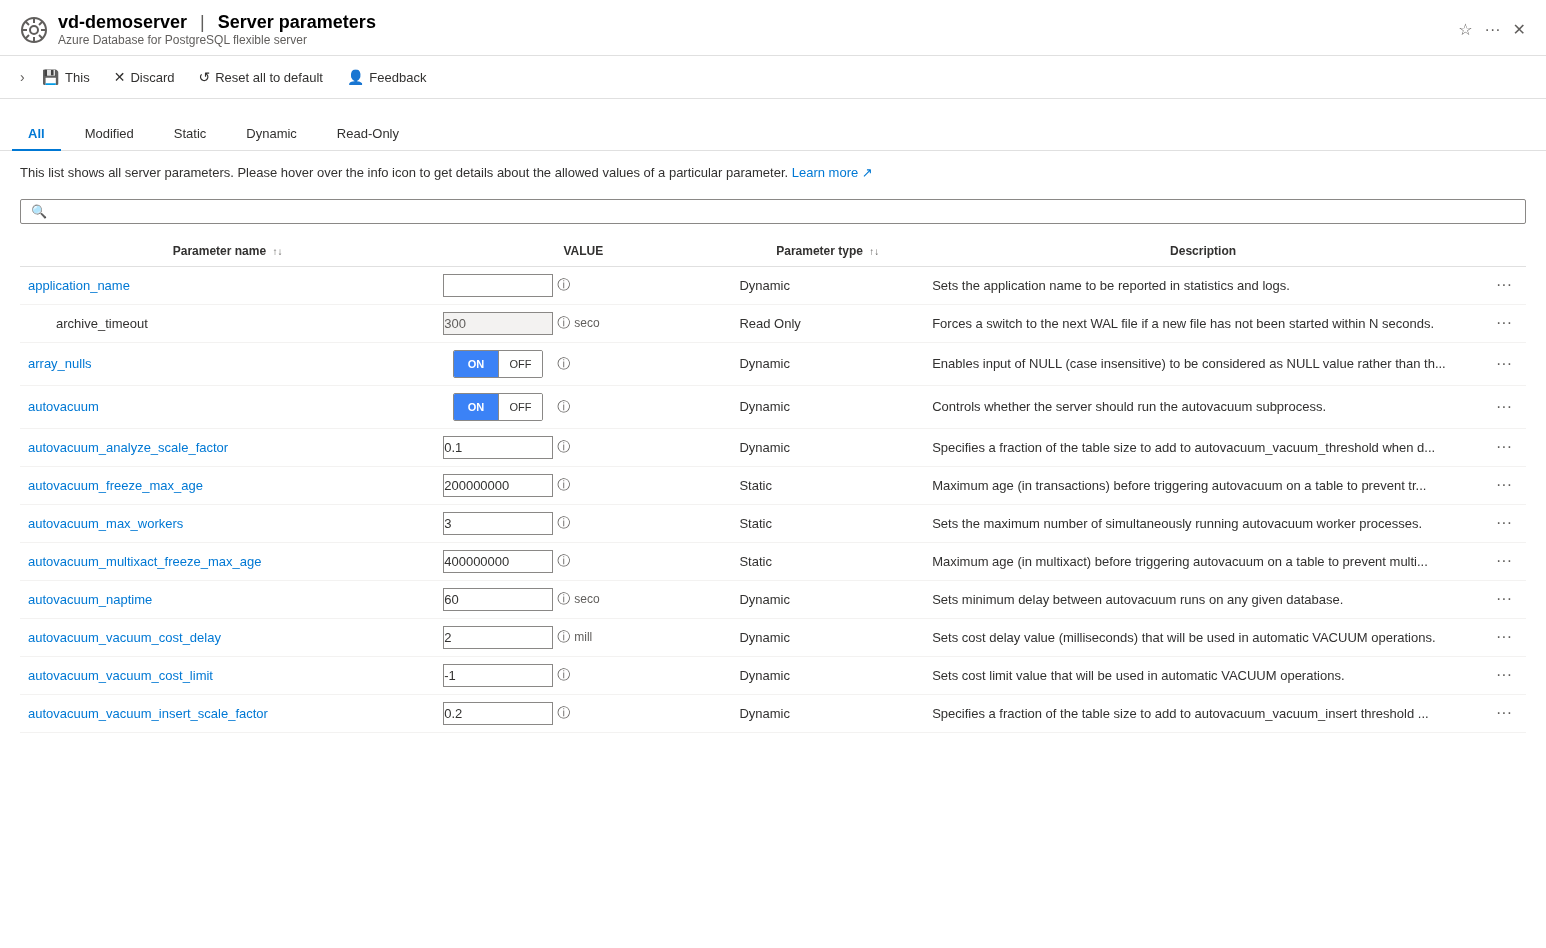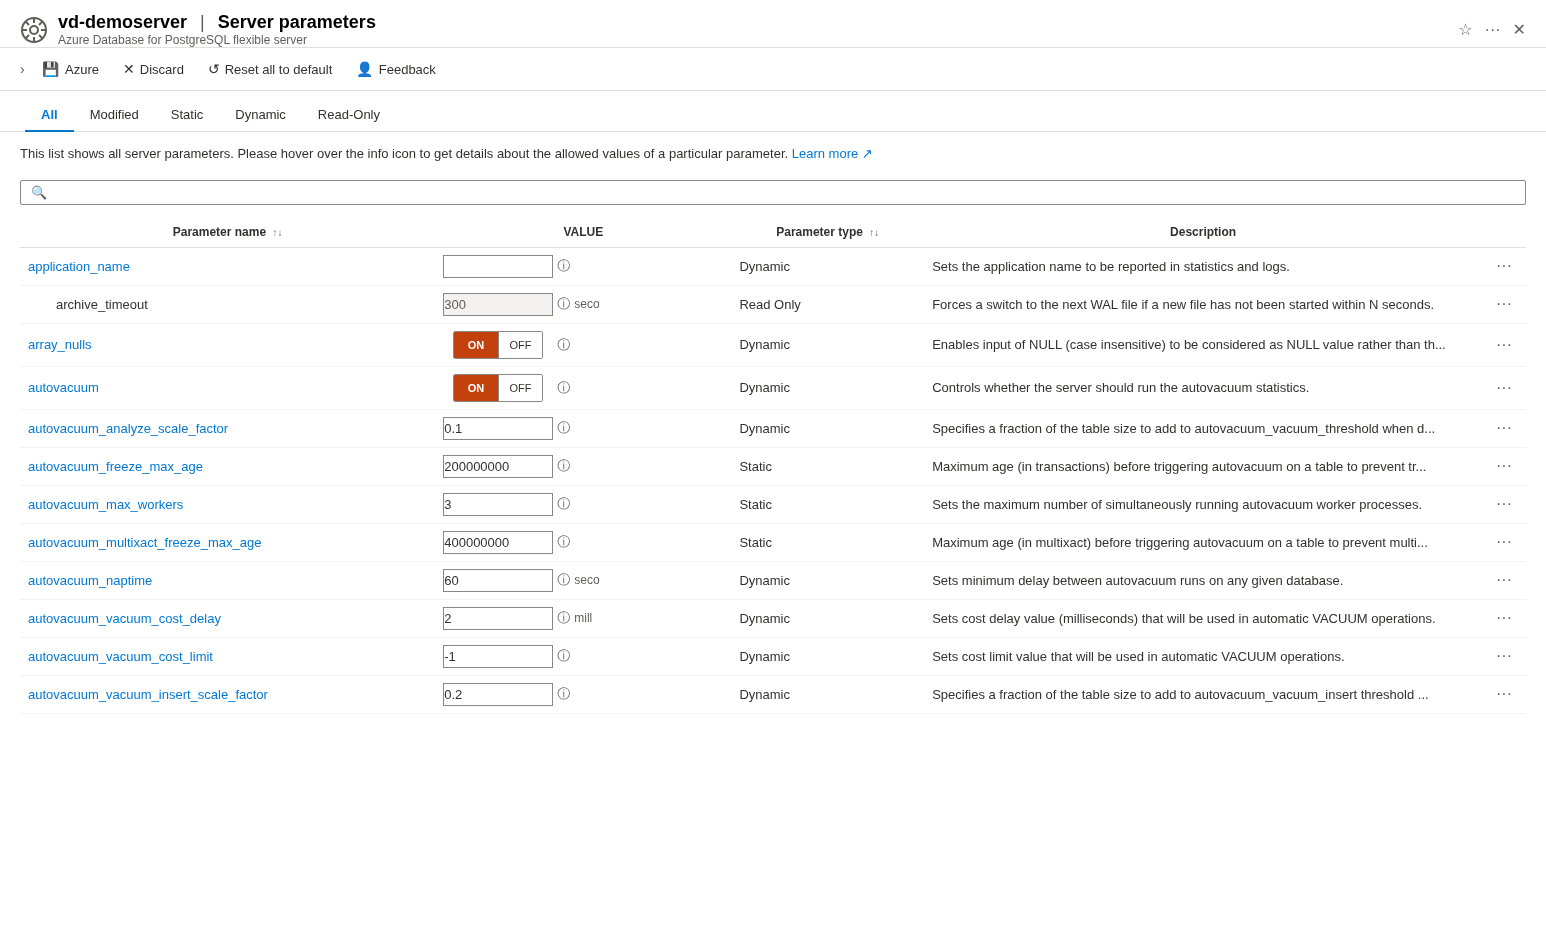--- a/index.html
+++ b/index.html
@@ -1,19 +1,19 @@
 <!DOCTYPE html>
 <html><head>
   <meta charset="utf-8">
   <style>
     * { box-sizing: border-box; margin: 0; padding: 0; }
     body { font-family: 'Segoe UI', sans-serif; font-size: 13px; color: #323130; background: #fff; }
 
     .title-bar {
-      display: flex; align-items: center; padding: 12px 20px 0 20px;
+      display: flex; align-items: center; padding: 12px 20px 8px 20px;
       border-bottom: 1px solid #e0e0e0;
       justify-content: space-between;
     }
     .title-left { display: flex; align-items: center; gap: 10px; }
     .title-icon { width: 28px; height: 28px; }
     .title-text h1 { font-size: 18px; font-weight: 600; color: #000; }
     .title-text p { font-size: 12px; color: #605e5c; }
     .title-actions { display: flex; align-items: center; gap: 12px; }
     .title-star { font-size: 16px; color: #605e5c; cursor: pointer; }
     .title-ellipsis { font-size: 16px; color: #605e5c; cursor: pointer; }
@@ -24,21 +24,21 @@
       padding: 8px 20px; border-bottom: 1px solid #e0e0e0;
     }
     .toolbar-btn {
       display: flex; align-items: center; gap: 5px;
       padding: 5px 10px; border: none; background: transparent;
       cursor: pointer; font-size: 13px; color: #323130;
     }
     .toolbar-btn .btn-icon { font-size: 14px; }
 
     .tabs {
-      display: flex; gap: 0; padding: 0 25px; border-bottom: 1px solid #e0e0e0; margin-top: 8px;
+      display: flex; gap: 8px; padding: 0 12px; border-bottom: 1px solid #e0e0e0; margin-top: 19px;
     }
     .tab {
       padding: 8px 16px; cursor: pointer; font-size: 13px; color: #323130;
       border-bottom: 2px solid transparent; margin-bottom: -1px;
     }
     .tab.active { color: #0078d4; border-bottom: 2px solid #0078d4; font-weight: 600; }
 
     .description-row {
       padding: 12px 31px 8px 20px; font-size: 13px; color: #323130; line-height: 1.5;
     }
@@ -76,21 +76,21 @@
     .toggle-container {
       display: flex; flex-direction: column; align-items: center;
       width: 110px;
     }
     .toggle-switch {
       display: flex; width: 90px; height: 28px;
       border: 1px solid #8a8886; border-radius: 2px; overflow: hidden;
       cursor: pointer;
     }
     .toggle-on {
-      flex: 1; background: #c2410c; color: #fff;
+      flex: 1; background: #3b82f6; color: #fff;
       display: flex; align-items: center; justify-content: center;
       font-size: 11px; font-weight: 600;
     }
     .toggle-off {
       flex: 1; background: #fff; color: #323130;
       display: flex; align-items: center; justify-content: center;
       font-size: 11px; border-left: 1px solid #8a8886;
     }
 
     .info-icon {
@@ -145,21 +145,21 @@
     <span class="title-star">☆</span>
     <span class="title-ellipsis">···</span>
     <span class="title-close">✕</span>
   </div>
 </div>
 
 <div class="toolbar">
   <span style="cursor:pointer; color:#605e5c; font-size:14px; margin-right:4px;">›</span>
   <button class="toolbar-btn">
     <span class="btn-icon">💾</span>
-    <span>Azure</span>
+    <span>This</span>
   </button>
   <button class="toolbar-btn">
     <span class="btn-icon">✕</span>
     <span>Discard</span>
   </button>
   <button class="toolbar-btn">
     <span class="btn-icon">↺</span>
     <span>Reset all to default</span>
   </button>
   <button class="toolbar-btn">
@@ -257,21 +257,21 @@
               <div class="toggle-container">
                 <div class="toggle-switch">
                   <div class="toggle-on">ON</div>
                   <div class="toggle-off">OFF</div>
                 </div>
               </div>
               <span class="info-icon">ⓘ</span>
             </div>
           </td>
           <td class="col-type">Dynamic</td>
-          <td class="col-desc"><span class="desc-text">Controls whether the server should run the autovacuum statistics.</span></td>
+          <td class="col-desc"><span class="desc-text">Controls whether the server should run the autovacuum subprocess.</span></td>
           <td class="col-more"><button class="more-btn">···</button></td>
         </tr>
         <tr>
           <td class="col-name"><a href="#" class="param-link">autovacuum_analyze_scale_factor</a></td>
           <td class="col-value">
             <div class="value-cell">
               <input type="text" class="value-input" value="0.1" style="">
               <span class="info-icon">ⓘ</span>
             </div>
           </td>

